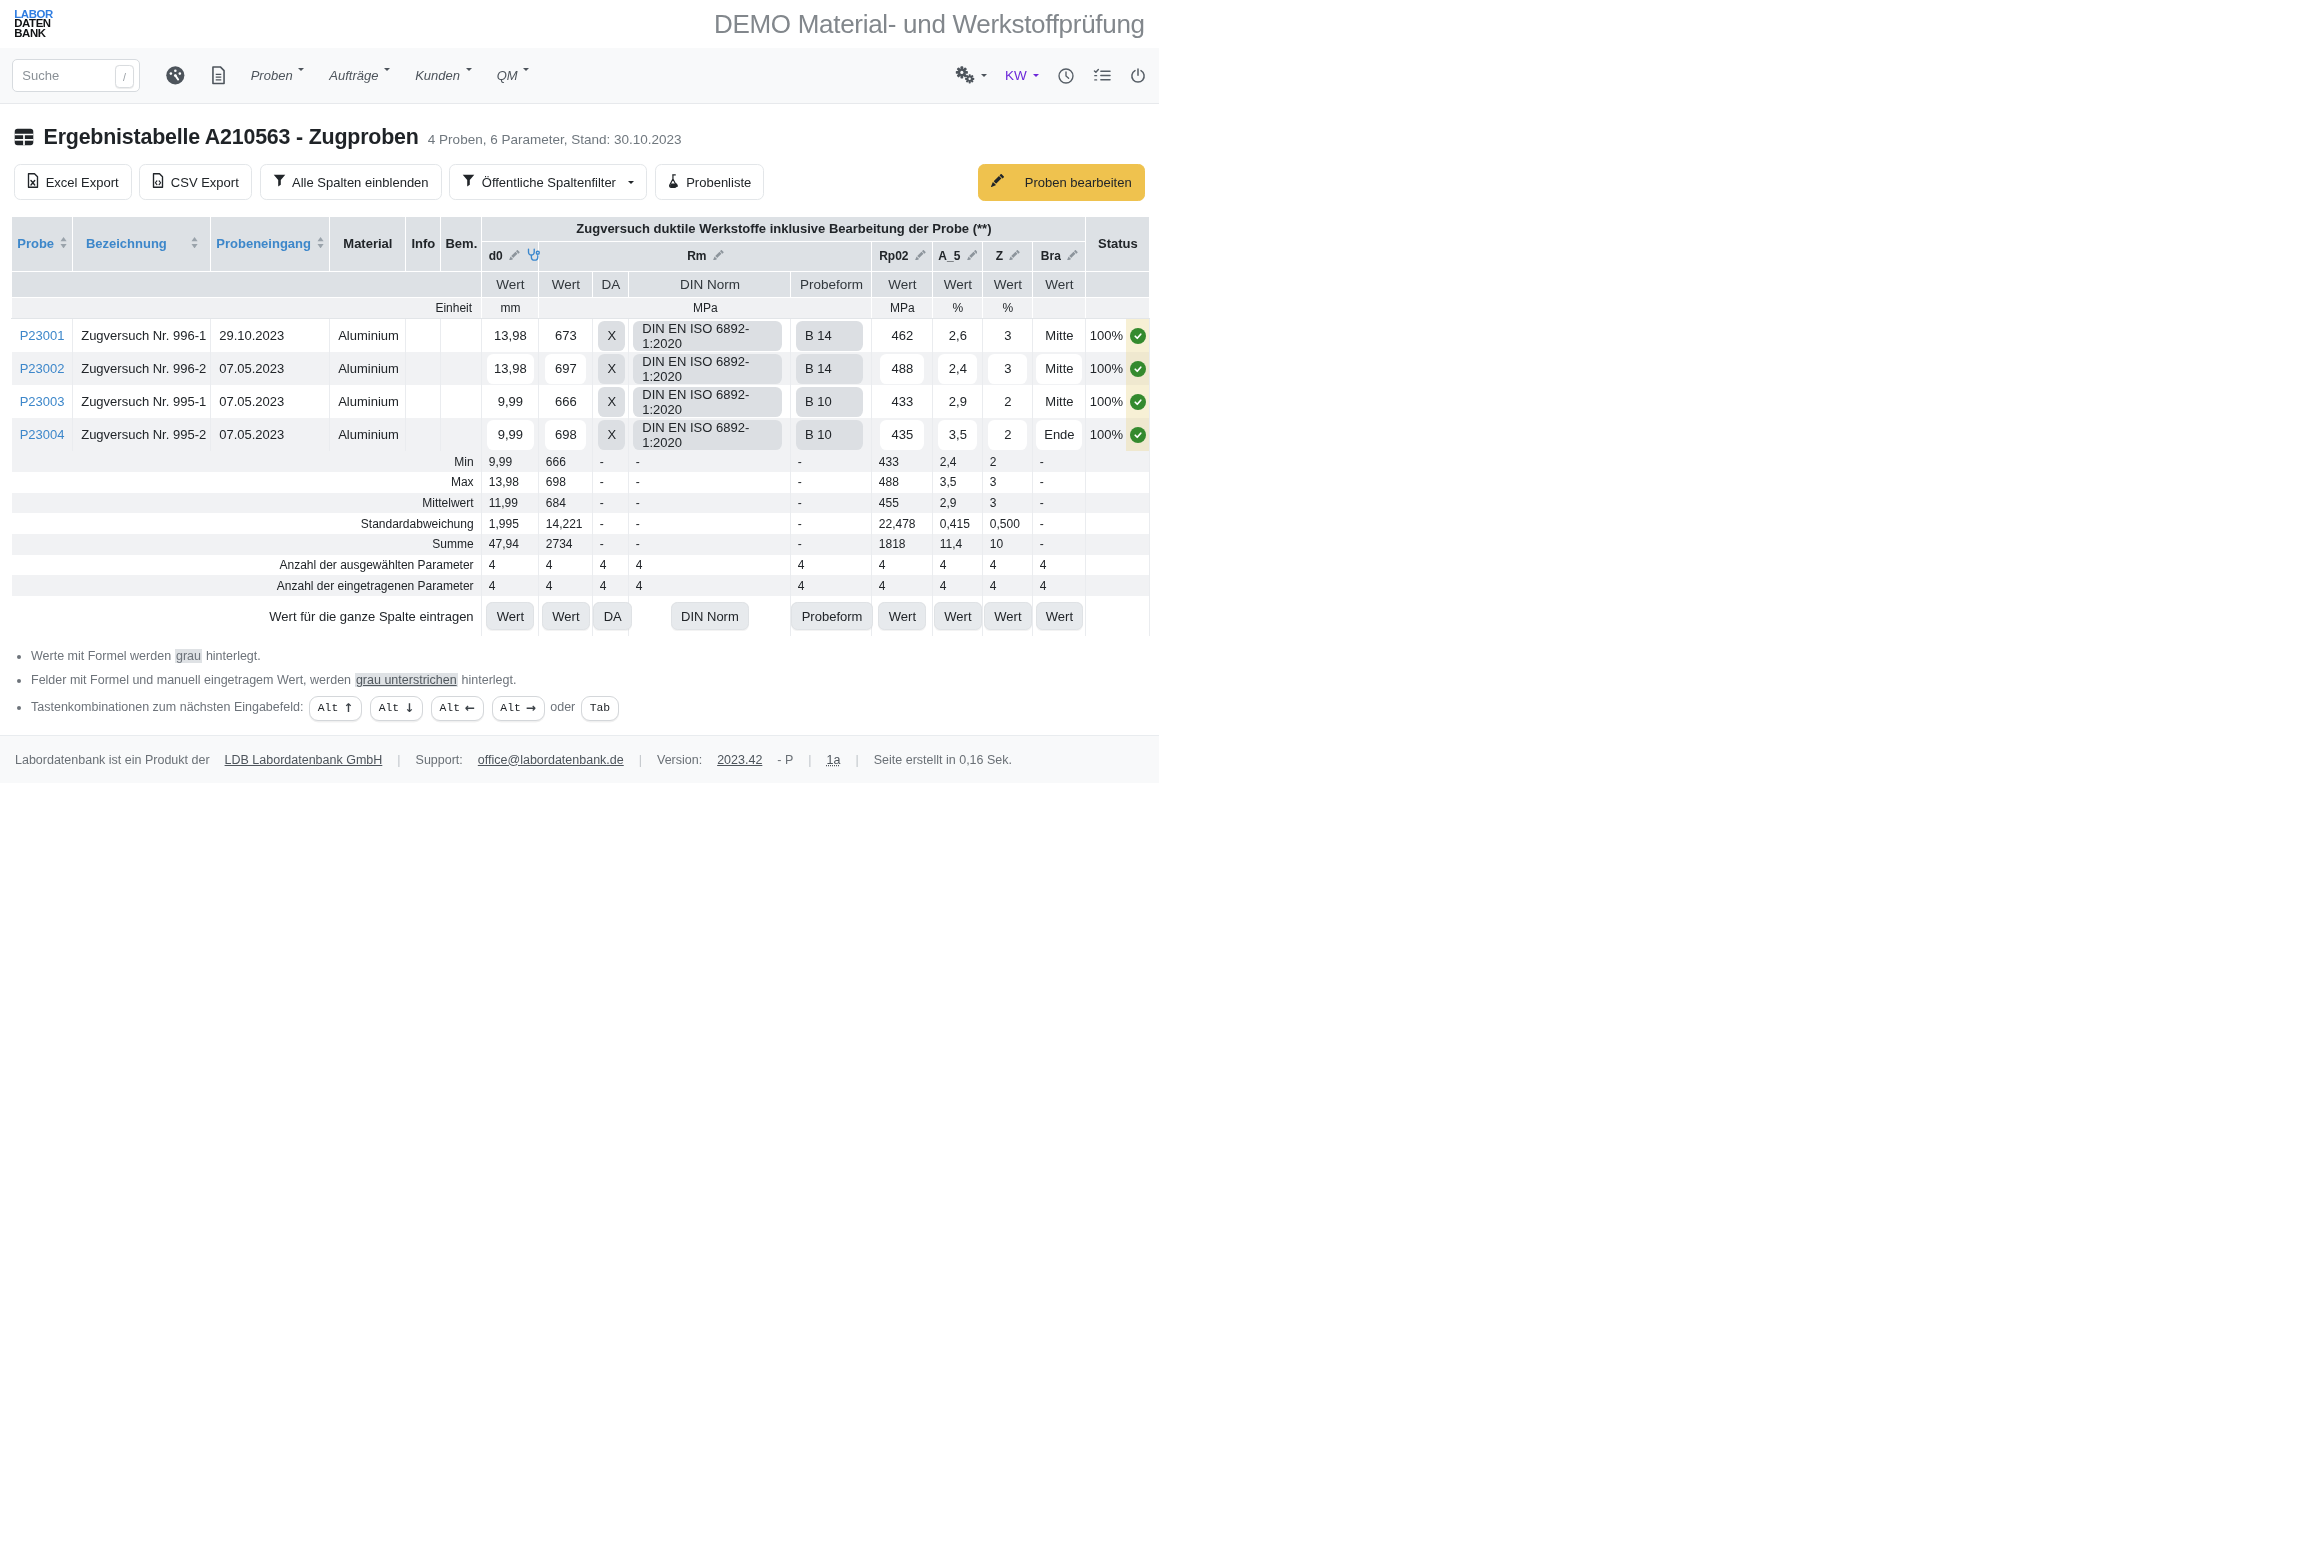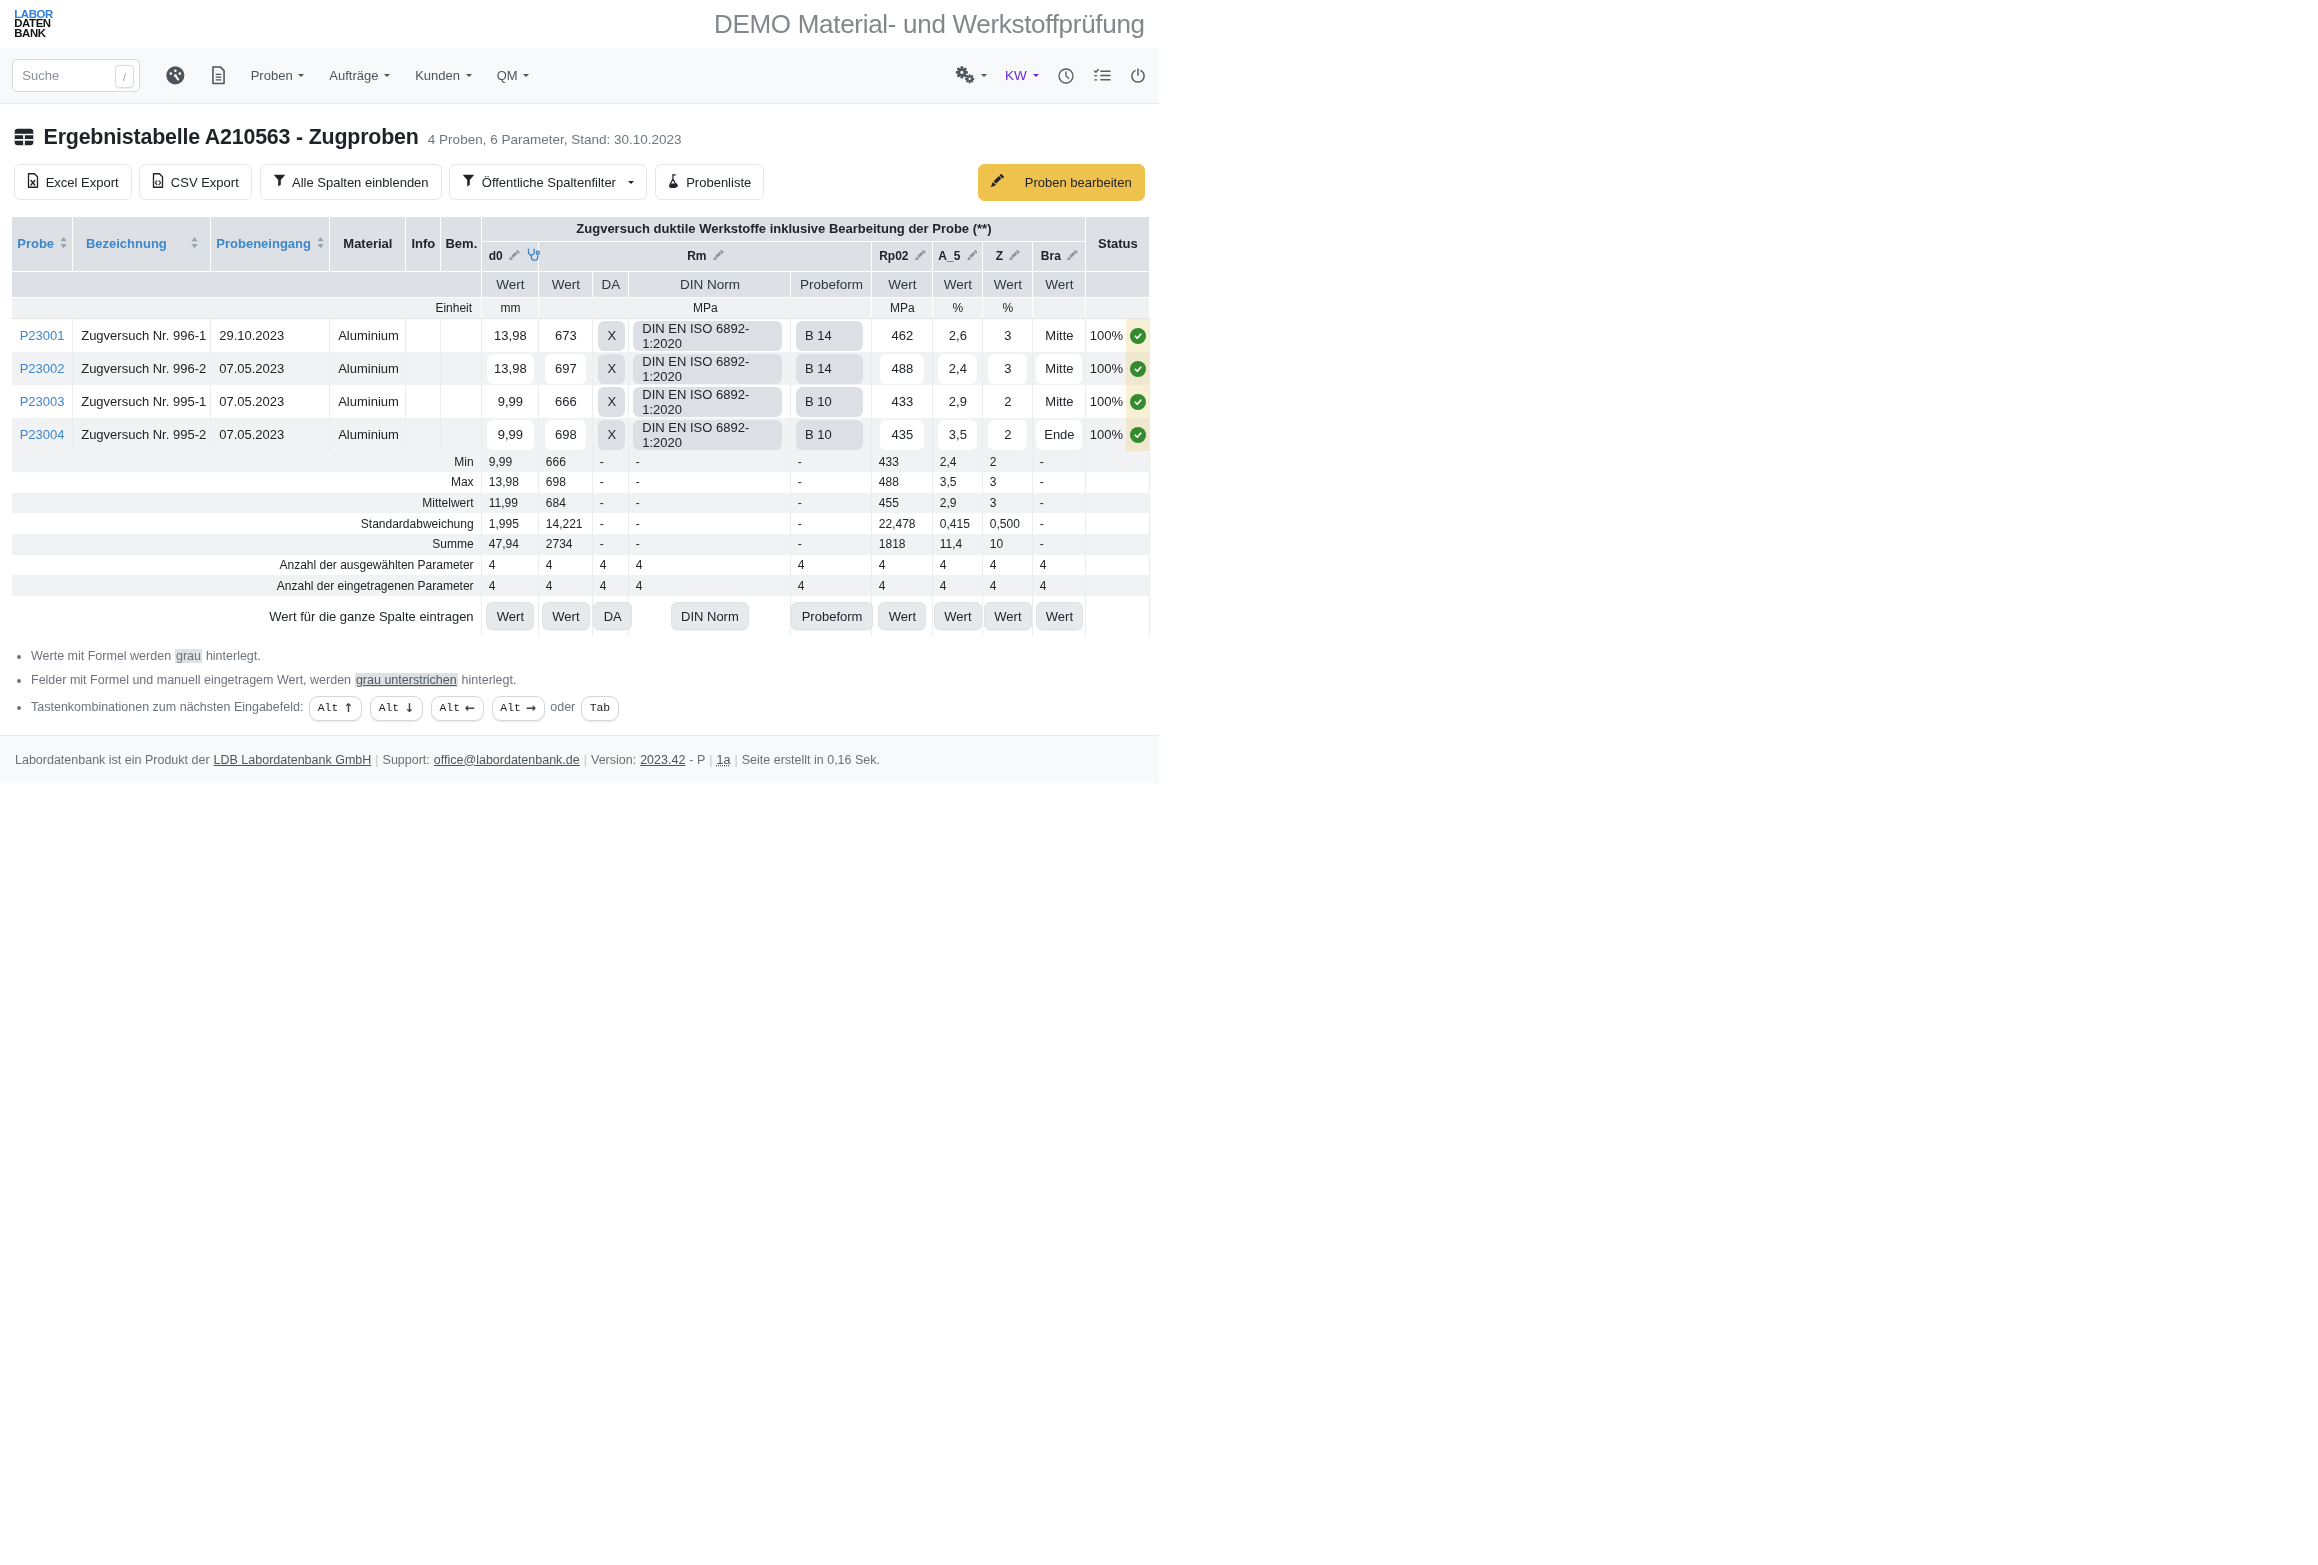--- a/index.html
+++ b/index.html
@@ -14,21 +14,21 @@
   .logo div:first-child { color:#2f7de1; }
   .logo div { color:#101214; }
   .app-title { font-size:26px; color:#82878c; letter-spacing:-0.3px; white-space:nowrap; }
   
   .navbar { height:56px; background:#f8f9fa; border-bottom:0.7px solid #e7e9ec; display:flex; align-items:center; padding:0 12px; gap:25px; }
   .search { position:relative; width:128px; height:33px; background:#fff; border:0.7px solid #d7dbdf; border-radius:5px; display:flex; align-items:center; padding:0 28.5px 0 9.3px; }
   .search input { border:none; outline:none; background:transparent; font:inherit; font-size:13px; color:#495057; width:100%; }
   .search input::placeholder { color:#8b9197; }
   .slash-kbd { position:absolute; right:5px; top:5px; width:19px; height:23px; border:0.7px solid #d9dcdf; border-radius:4.3px; box-shadow:0 0.7px 0.7px rgba(0,0,0,.07); color:#9aa0a6; font-size:10.7px; display:flex; align-items:center; justify-content:center; background:#fff; }
   .nav-ic { display:inline-flex; align-items:center; cursor:pointer; color:#4d545b; }
-  .menu { display:flex; align-items:center; font-size:13px; color:#4d545b; cursor:pointer; white-space:nowrap; }
+  .menu { display:flex; align-items:flex-start; font-size:13px; color:#4d545b; cursor:pointer; white-space:nowrap;font-style:italic; }
   .caret { width:0; height:0; border-left:3.6px solid transparent; border-right:3.6px solid transparent; border-top:3.9px solid currentColor; display:inline-block; margin-left:5.7px; }
   .nav-right { margin-left:auto; display:flex; align-items:center; gap:18px; color:#4d545b; }
   .kw { display:flex; align-items:center; font-size:13.5px; color:#6d28d9; cursor:pointer; }
   
   .page-head { display:flex; align-items:baseline; gap:9.3px; margin:21.4px 14.3px 0; }
   .page-head .ticon { position:relative; top:2.1px; }
   .page-title { font-size:21.4px; font-weight:600; color:#1f2327; letter-spacing:-0.2px; }
   .page-meta { font-size:13.5px; color:#6f777e; }
   
   .toolbar { display:flex; align-items:center; gap:7.8px; margin:13.5px 14.3px 0; }
@@ -71,21 +71,21 @@
   tr.fillrow td { height:40px; text-align:center; }
   .colbtn { display:inline-flex; align-items:center; justify-content:center; background:#e7eaed; border:0.7px solid #dfe2e5; box-shadow:0 0.7px 0.7px rgba(0,0,0,.05); border-radius:6.4px; height:28.5px; padding:0 9.3px; font-size:13px; color:#212529; cursor:pointer; }
   
   .notes { margin:10.7px 0 0 31px; color:#6d737a; font-size:12.5px; line-height:1.45; }
   .notes li { margin-bottom:6.4px; }
   .hl { background:#dfe2e5; padding:0 1.4px; }
   .hl.u { text-decoration:underline; color:#51585e; }
   .kbd { display:inline-flex; align-items:center; gap:5px; background:#fff; border:0.7px solid #d4d7da; border-radius:9px; box-shadow:0 1.4px 0 rgba(0,0,0,.06); padding:2.9px 7.8px; font-family:"Liberation Mono", monospace; font-size:11.4px; color:#212529; margin:0 2.1px; }
   .kbd .arr { font-family:"DejaVu Sans", sans-serif; font-weight:bold; color:#3c4248; font-size:12px; }
   
-  .footer { position:absolute; left:0; bottom:0; width:100%; height:48px; background:#f8f9fa; border-top:0.7px solid #e9ecef; display:flex; align-items:center; padding-left:15px; font-size:12.5px; color:#6a7076; gap:4px; }
+  .footer { position:absolute; left:0; bottom:0; width:100%; height:48px; background:#f8f9fa; border-top:0.7px solid #e9ecef; display:flex; align-items:center; padding-left:15px; font-size:12.5px; color:#6a7076; gap:15px; }
   .footer a { color:#4d545b; text-decoration:underline; cursor:pointer; }
   .footer .sep { color:#c0c5ca; }
   .footer .dotted { text-decoration:underline dotted; }
   .sort-svg { display:inline-block; }
 </style>
 </head>
 <body>
 
 <header class="topbar">
   <div class="logo">

